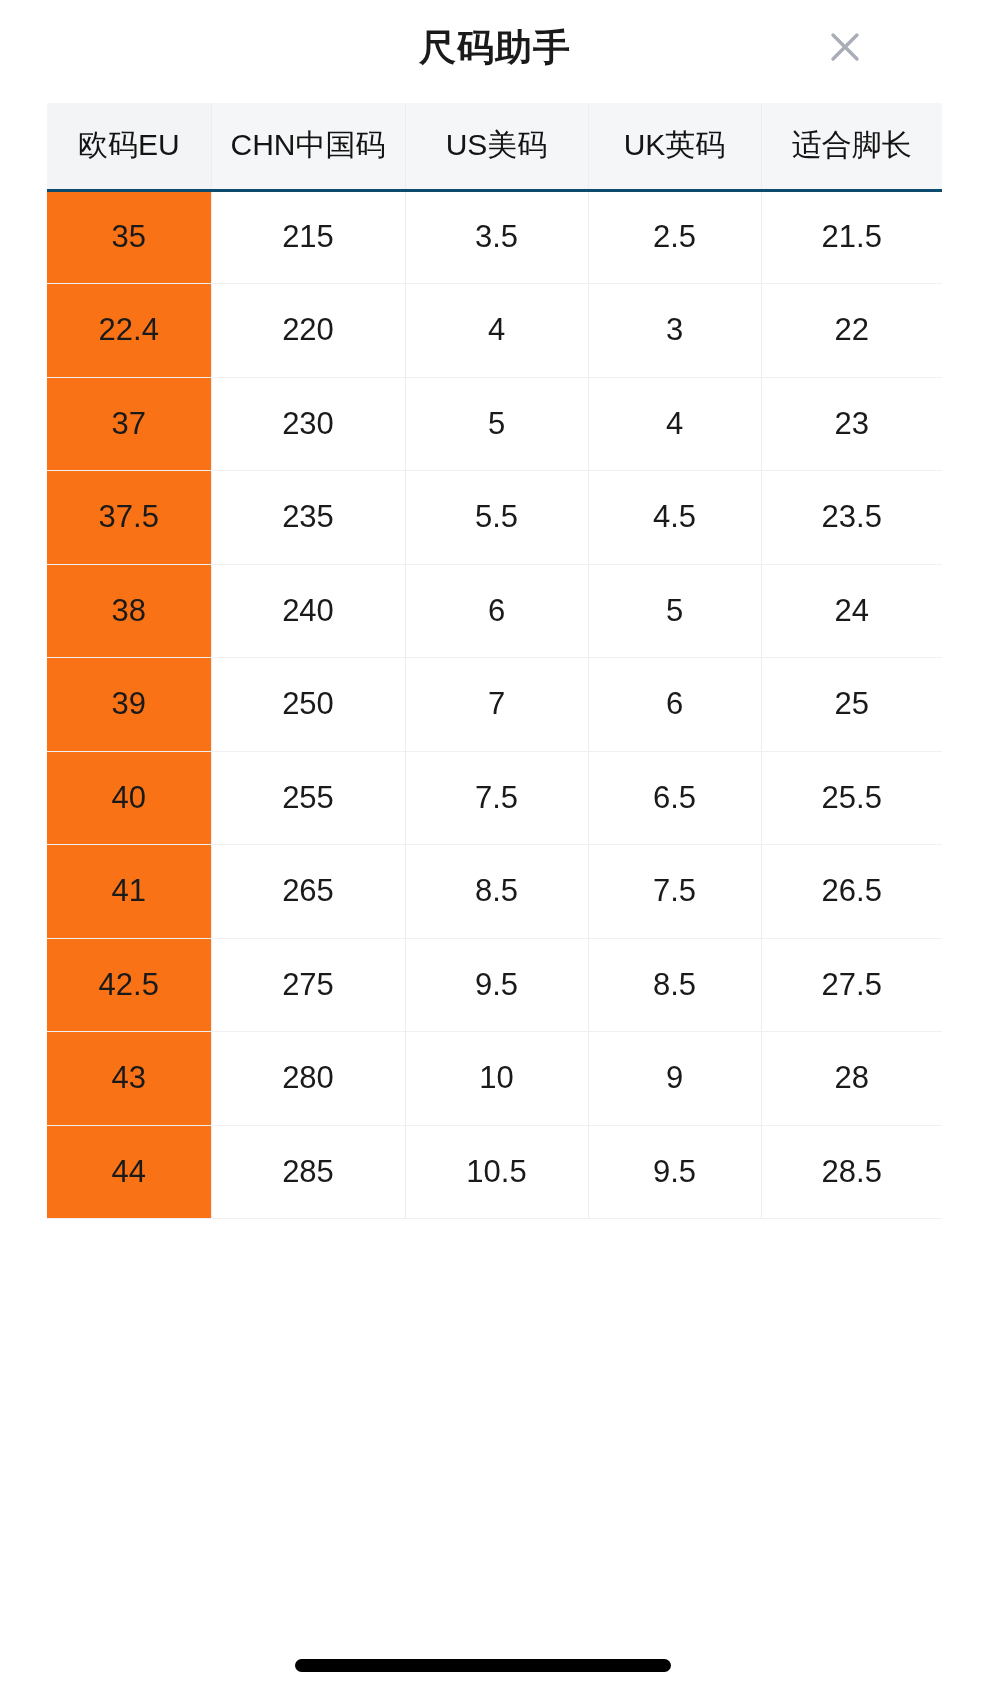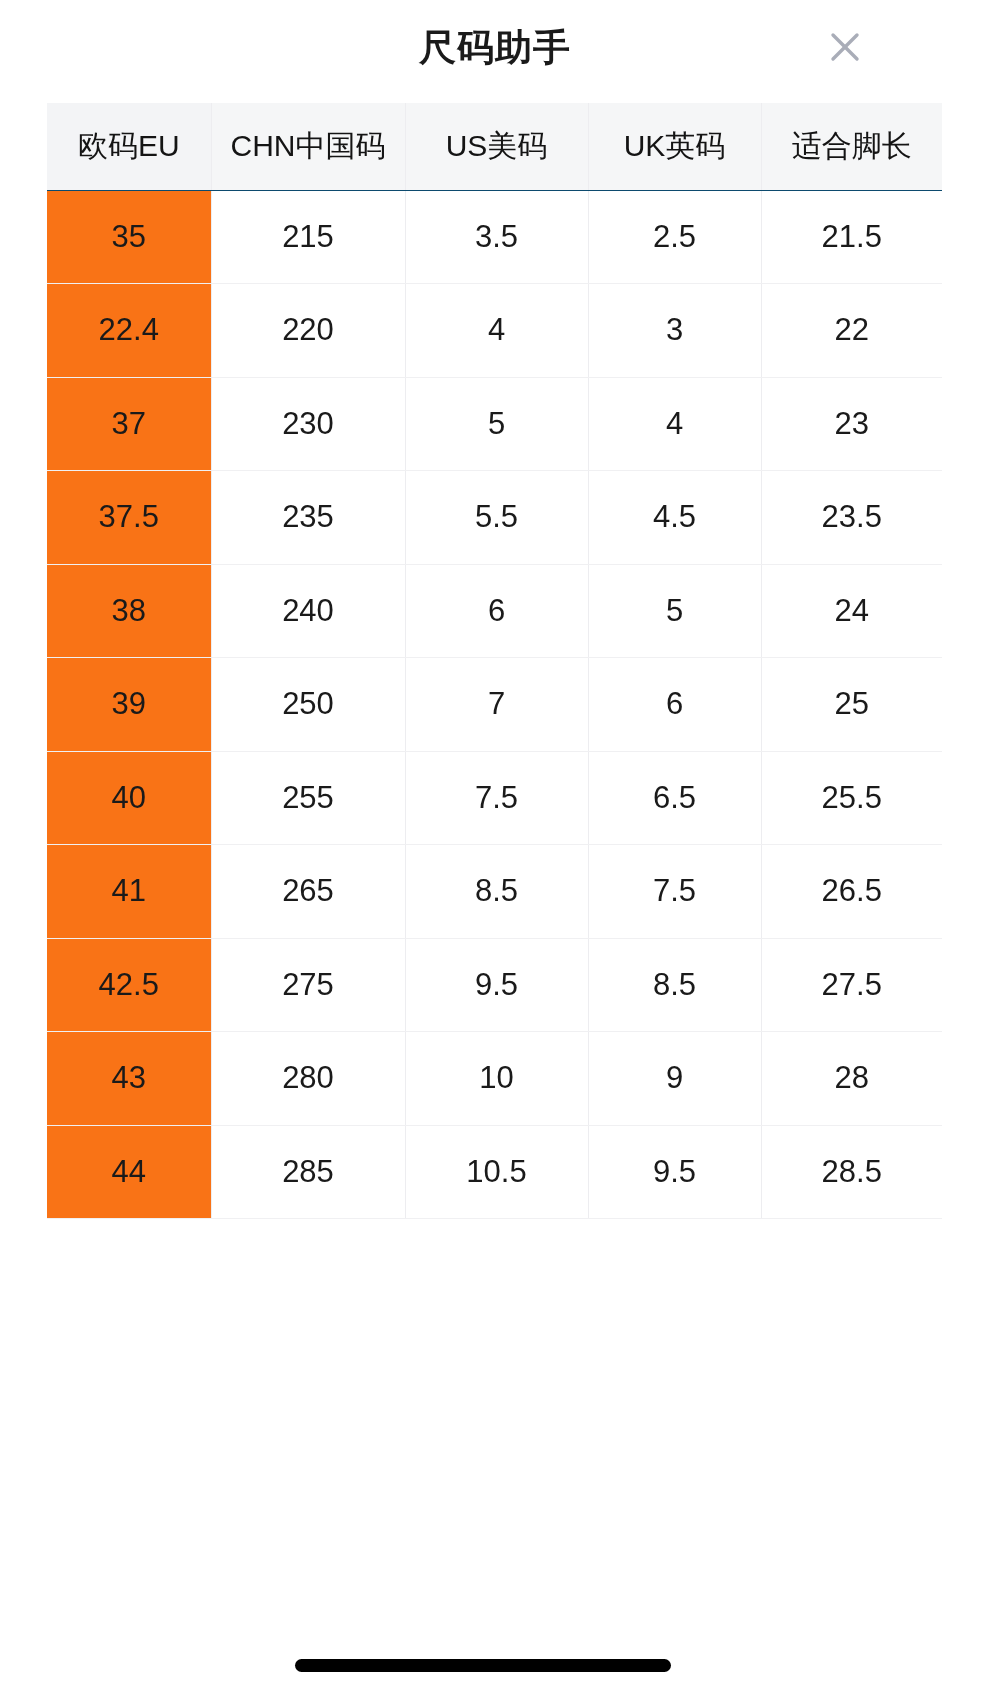--- a/index.html
+++ b/index.html
@@ -83,21 +83,21 @@
   }
   .size-table th:last-child,
   .size-table td:last-child { border-right: none; }
 
   .size-table thead th {
     height: 87px;
     background: #f5f6f7;
     font-size: 30px;
     font-weight: 500;
     color: #141414;
-    border-bottom: 1px solid #0c4a6e;
+    border-bottom: 3px solid #0c4a6e;
   }
   .size-table thead th.first-col { background: #f3f4f6; }
 
   .size-table tbody td {
     height: 93.5px;
     font-size: 31px;
     background: #ffffff;
   }
   .size-table tbody td.first-col {
     background: #f97316;

